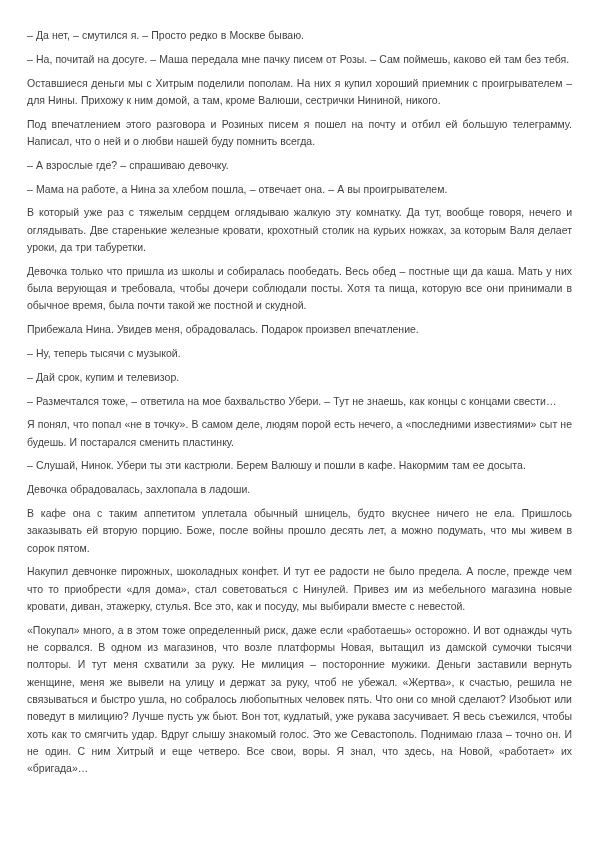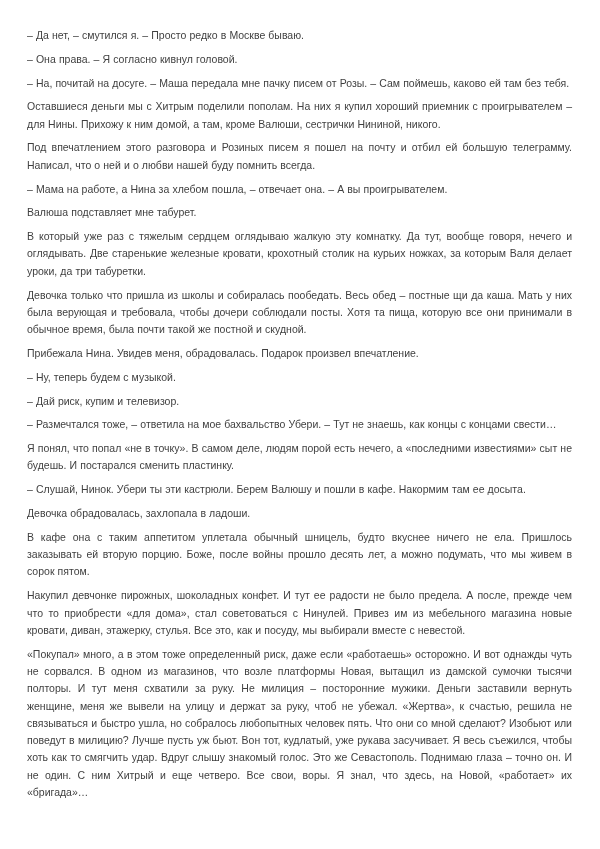--- a/index.html
+++ b/index.html
@@ -30,31 +30,30 @@
     margin-bottom: 6.5px;
     word-spacing: 0.2px;
   }
   .page p:last-child { margin-bottom: 0; }
 </style>
 </head>
 <body>
 
 <div class="page">
   <p>– Да нет, – смутился я. – Просто редко в Москве бываю.</p>
-  <p>– Она права. – Я согласно кивнул головой.</p>
   <p>– На, почитай на досуге. – Маша передала мне пачку писем от Розы. – Сам поймешь, каково ей там без тебя.</p>
   <p>Оставшиеся деньги мы с Хитрым поделили пополам. На них я купил хороший приемник с проигрывателем – для Нины. Прихожу к ним домой, а там, кроме Валюши, сестрички Нининой, никого.</p>
   <p>Под впечатлением этого разговора и Розиных писем я пошел на почту и отбил ей большую телеграмму. Написал, что о ней и о любви нашей буду помнить всегда.</p>
+  <p>– А взрослые где? – спрашиваю девочку.</p>
   <p>– Мама на работе, а Нина за хлебом пошла, – отвечает она. – А вы проигрывателем.</p>
-  <p>Валюша подставляет мне табурет.</p>
   <p>В который уже раз с тяжелым сердцем оглядываю жалкую эту комнатку. Да тут, вообще говоря, нечего и оглядывать. Две старенькие железные кровати, крохотный столик на курьих ножках, за которым Валя делает уроки, да три табуретки.</p>
   <p>Девочка только что пришла из школы и собиралась пообедать. Весь обед – постные щи да каша. Мать у них была верующая и требовала, чтобы дочери соблюдали посты. Хотя та пища, которую все они принимали в обычное время, была почти такой же постной и скудной.</p>
   <p>Прибежала Нина. Увидев меня, обрадовалась. Подарок произвел впечатление.</p>
-  <p>– Ну, теперь будем с музыкой.</p>
-  <p>– Дай риск, купим и телевизор.</p>
+  <p>– Ну, теперь тысячи с музыкой.</p>
+  <p>– Дай срок, купим и телевизор.</p>
   <p>– Размечтался тоже, – ответила на мое бахвальство Убери. – Тут не знаешь, как концы с концами свести…</p>
   <p>Я понял, что попал «не в точку». В самом деле, людям порой есть нечего, а «последними известиями» сыт не будешь. И постарался сменить пластинку.</p>
   <p>– Слушай, Нинок. Убери ты эти кастрюли. Берем Валюшу и пошли в кафе. Накормим там ее досыта.</p>
   <p>Девочка обрадовалась, захлопала в ладоши.</p>
   <p>В кафе она с таким аппетитом уплетала обычный шницель, будто вкуснее ничего не ела. Пришлось заказывать ей вторую порцию. Боже, после войны прошло десять лет, а можно подумать, что мы живем в сорок пятом.</p>
   <p>Накупил девчонке пирожных, шоколадных конфет. И тут ее радости не было предела. А после, прежде чем что то приобрести «для дома», стал советоваться с Нинулей. Привез им из мебельного магазина новые кровати, диван, этажерку, стулья. Все это, как и посуду, мы выбирали вместе с невестой.</p>
   <p>«Покупал» много, а в этом тоже определенный риск, даже если «работаешь» осторожно. И вот однажды чуть не сорвался. В одном из магазинов, что возле платформы Новая, вытащил из дамской сумочки тысячи полторы. И тут меня схватили за руку. Не милиция – посторонние мужики. Деньги заставили вернуть женщине, меня же вывели на улицу и держат за руку, чтоб не убежал. «Жертва», к счастью, решила не связываться и быстро ушла, но собралось любопытных человек пять. Что они со мной сделают? Изобьют или поведут в милицию? Лучше пусть уж бьют. Вон тот, кудлатый, уже рукава засучивает. Я весь съежился, чтобы хоть как то смягчить удар. Вдруг слышу знакомый голос. Это же Севастополь. Поднимаю глаза – точно он. И не один. С ним Хитрый и еще четверо. Все свои, воры. Я знал, что здесь, на Новой, «работает» их «бригада»…</p>
 
 </div>
 

